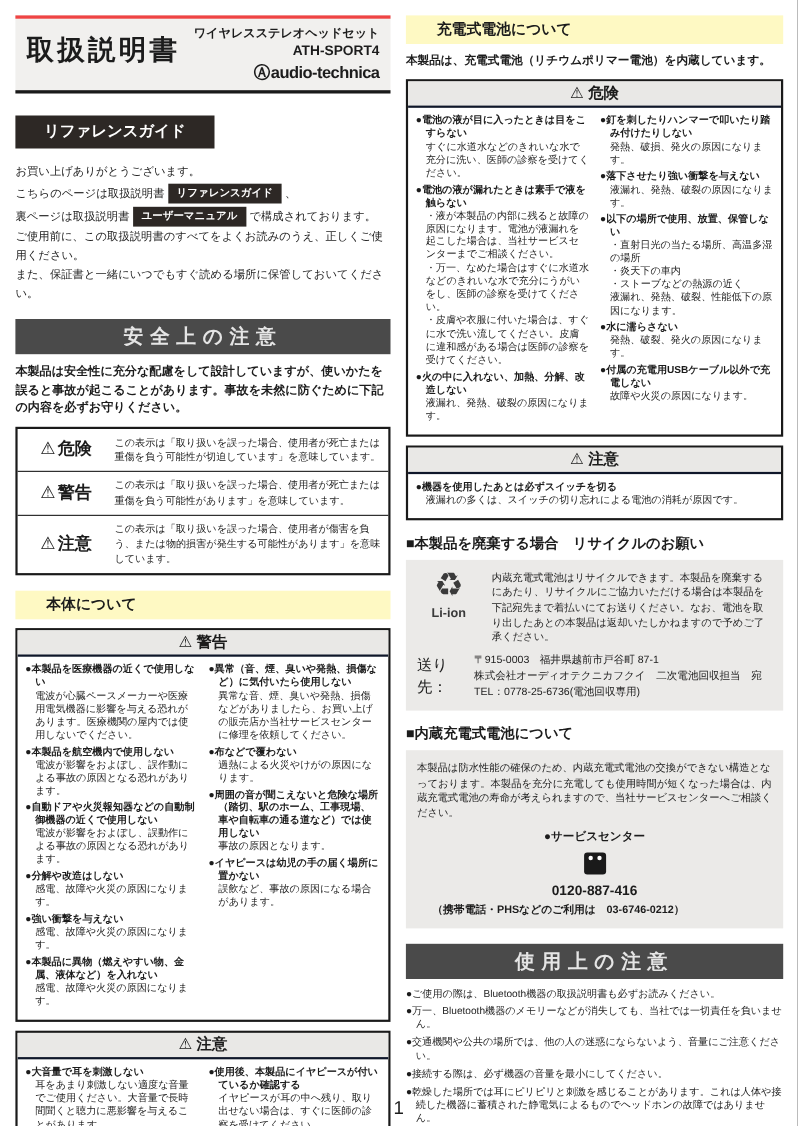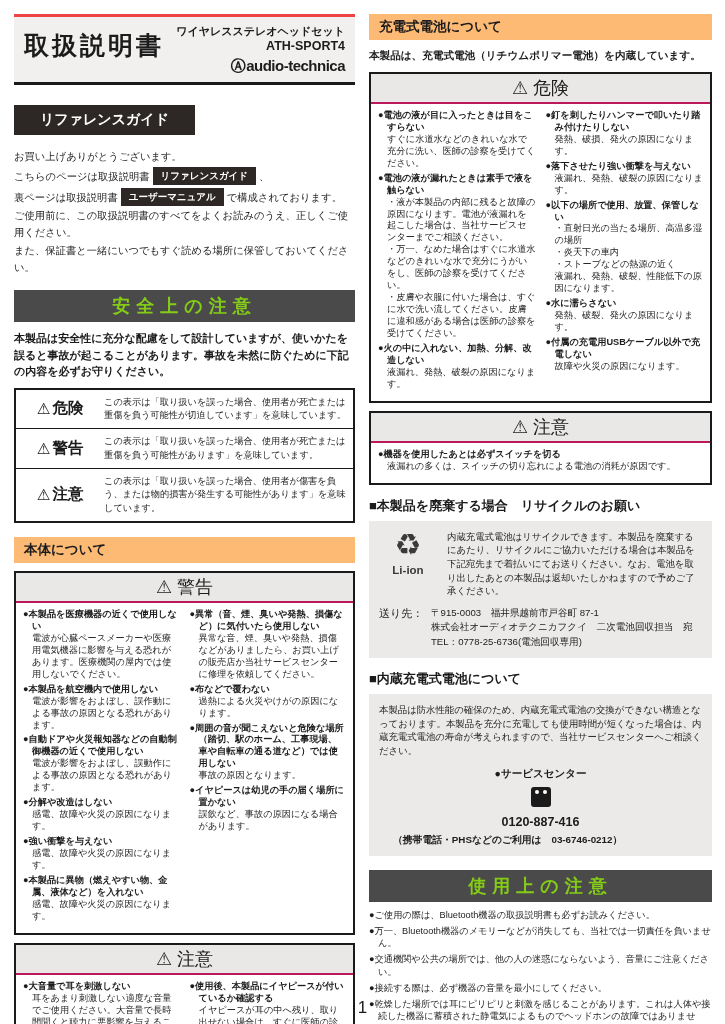--- a/index.html
+++ b/index.html
@@ -21,51 +21,51 @@
   .hdr-brand { font-size:15px; font-weight:bold; margin-top:4px; letter-spacing:-0.5px; }
   .hdr-brand .mark { font-size:15px; margin-right:1px; }
 
   .ref-badge-lg { display:inline-block; background:#2d2825; color:#fff; font-size:14px; font-weight:bold;
                   padding:6px 26px; margin-top:20px; }
   .intro { margin-top:14px; font-size:10.3px; line-height:1.6; }
   .intro p { margin-bottom:2px; }
   .inline-badge { display:inline-block; background:#2d2825; color:#fff; font-size:9.5px; font-weight:bold;
                   padding:1px 8px 2px 8px; margin:0 3px; vertical-align:1px; }
 
-  .band-dark { background:#4a4a4a; color:#84cc16; font-weight:bold; font-size:18px; text-align:center;
+  .band-dark { background:#4a4a4a; color:#e5e5e5; font-weight:bold; font-size:18px; text-align:center;
                padding:4px 0; letter-spacing:6px; margin-top:14px; }
   .lead { font-size:11px; font-weight:bold; line-height:1.5; margin-top:8px; }
 
   .levels { border:2px solid #1a1a1a; margin-top:8px; }
   .level-row { display:flex; border-top:1px solid #1a1a1a; }
   .level-row:first-child { border-top:none; }
   .level-label { width:88px; flex:0 0 88px; font-size:15.5px; font-weight:bold; display:flex;
                  align-items:center; justify-content:center; gap:2px; padding:6px 0; }
   .level-desc { flex:1; font-size:9.2px; line-height:1.45; padding:6px 6px 6px 0; }
 
-  .sec-band { background:#fdba74; font-weight:bold; font-size:13.5px; padding:4px 10px; margin-top:14px; }
+  .sec-band { background:#fef9c3; font-weight:bold; font-size:13.5px; padding:4px 28px; margin-top:14px; }
 
   .alert-box { border:2px solid #1a1a1a; margin-top:8px; }
-  .alert-head { background:#e9e8e6; border-bottom:2px solid #be185d; text-align:center;
-                font-weight:normal; font-size:18px; padding:2px 0; }
+  .alert-head { background:#e9e8e6; border-bottom:2px solid #0f172a; text-align:center;
+                font-weight:bold; font-size:14px; padding:2px 0; }
   .alert-content { display:flex; gap:10px; padding:6px 7px 7px 7px; }
   .alert-col { flex:1; min-width:0; }
   .bullet-item { margin-bottom:3px; }
   .b-head { font-weight:bold; font-size:9.2px; line-height:1.3; padding-left:9px; text-indent:-9px; }
   .b-body { font-size:9.2px; line-height:1.3; padding-left:9px; white-space:pre-line; }
 
   .sub-heading { font-size:13px; font-weight:bold; margin-top:12px; }
 
   .gray-block { background:#ebeae8; padding:9px 10px; margin-top:6px; font-size:9.4px; line-height:1.45; }
   .recycle-flex { display:flex; gap:10px; }
   .recycle-mark { width:58px; flex:0 0 58px; text-align:center; color:#3a3a3a; }
   .recycle-mark .sym { font-size:30px; line-height:1; }
   .recycle-mark .lbl { font-size:11.5px; font-weight:bold; margin-top:2px; }
   .send-row { display:flex; margin-top:8px; }
-  .send-label { width:52px; flex:0 0 52px; font-size:11px; }
+  .send-label { width:52px; flex:0 0 52px; font-size:14px; }
   .send-addr { font-size:9.6px; line-height:1.5; }
 
   .service-line { margin-top:8px; font-size:10.5px; font-weight:bold; display:flex; align-items:center; gap:6px;flex-direction:column; }
   .service-num { font-size:12.5px; }
   .service-sub { font-size:9.8px; font-weight:bold; margin-top:2px; padding-left:14px; }
   .freephone { display:inline-block; width:20px; height:11px; background:#1a1a1a; border-radius:3px;
                position:relative; flex:0 0 20px; }
   .freephone i { position:absolute; top:3.5px; width:4px; height:4px; border-radius:50%; background:#fff; }
   .freephone i.d1 { left:4px; } .freephone i.d2 { left:12px; }
 

